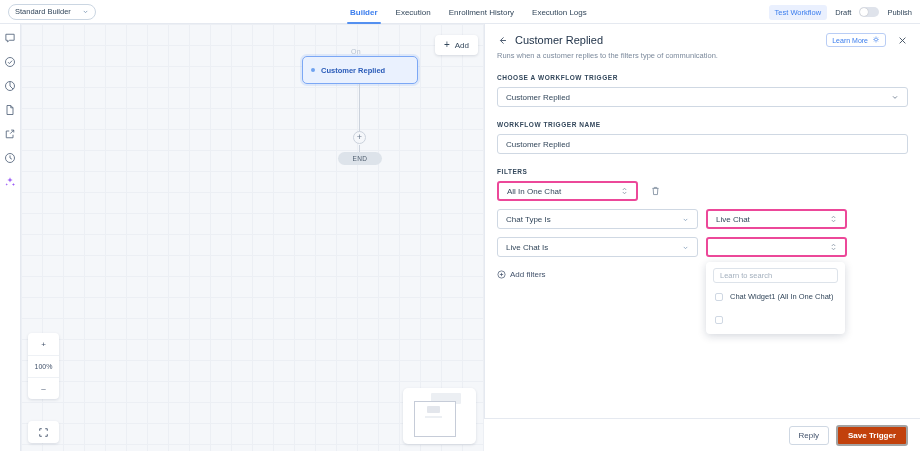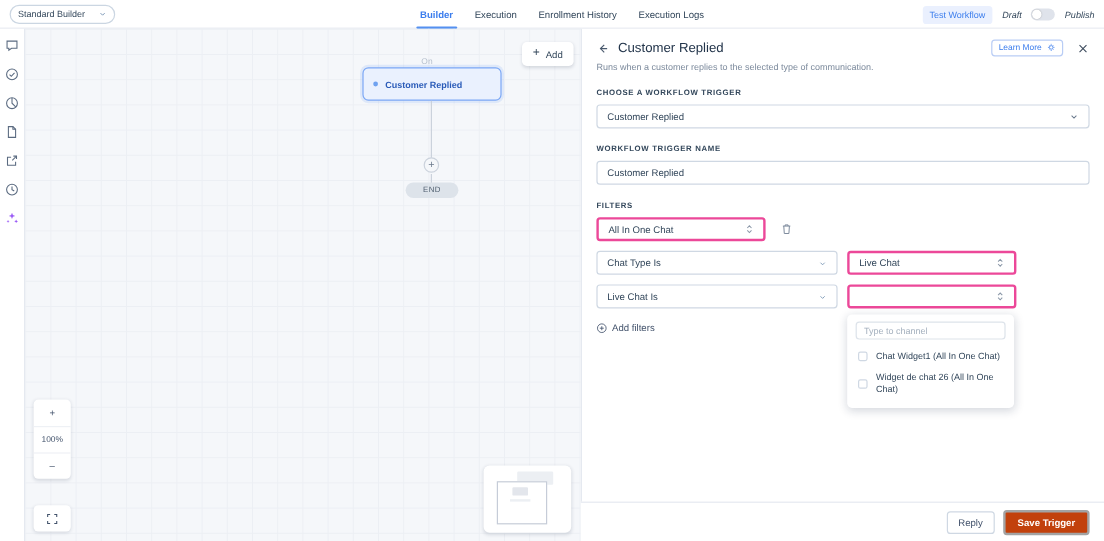--- a/index.html
+++ b/index.html
@@ -38,21 +38,21 @@
   .nav-tab.active::after {
     content: ""; position: absolute; left: 6px; right: 6px; bottom: 0;
     height: 2px; background: #5490f0; border-radius: 1px;
   }
 
   .topbar-right { position: absolute; right: 8px; top: 0; height: 24px; display: flex; align-items: center; gap: 8px; }
   .test-wf {
     font-size: 7.5px; color: #3b7ded; background: #eaf0fe;
     border-radius: 3px; padding: 3px 6px; cursor: pointer; white-space: nowrap;
   }
-  .draft-lbl, .publish-lbl { font-size: 7.5px; color: #33475b; white-space: nowrap; font-style: italic; }
+  .draft-lbl, .publish-lbl { font-size: 7.5px; color: #33475b; white-space: nowrap; }
   .toggle {
     width: 20px; height: 10px; border-radius: 5px; background: #dfe3eb;
     position: relative; cursor: pointer; flex: none;
   }
   .toggle .knob {
     position: absolute; top: 1px; left: 1px; width: 8px; height: 8px;
     border-radius: 50%; background: #fff; box-shadow: 0 0 1px rgba(0,0,0,.35);
   }
 
   
@@ -385,21 +385,21 @@
                 <path d="M8 1v1.6M8 11.4V13M2.6 7h1.6M11.8 7h1.6M4.2 3.2l1.1 1.1M10.7 9.7l1.1 1.1M11.8 3.2l-1.1 1.1M5.3 9.7l-1.1 1.1"></path>
               </svg>
           </span>
         </span>
         <span class="close-x">
           <svg viewBox="0 0 16 16" fill="none" stroke="currentColor" stroke-width="1.3">
               <path d="M3.8 3.8l8.4 8.4M12.2 3.8l-8.4 8.4"></path>
             </svg>
         </span>
       </div>
-      <div class="ph-sub">Runs when a customer replies to the selected type of communication.</div>
+      <div class="ph-sub">Runs when a customer replies to the filters type of communication.</div>
     </div>
 
     <div class="section-label">CHOOSE A WORKFLOW TRIGGER</div>
     <div class="field">
       <span class="fval">Customer Replied</span>
       <span class="chev">
         <svg viewBox="0 0 12 12" fill="none" stroke="currentColor" stroke-width="1.3">
             <path d="M3 5l3 3 3-3"></path>
           </svg>
       </span>
@@ -480,29 +480,28 @@
             <circle cx="7" cy="7" r="5.6"></circle>
             <path d="M7 4.4v5.2M4.4 7h5.2"></path>
           </svg>
       </span>
       <span>Add filters</span>
     </div>
 
     
     <div class="dropdown">
       <div class="dd-search">
-        <span>Type to channel</span>
+        <span>Learn to search</span>
       </div>
       <div class="dd-opt">
         <span class="cbx"></span>
         <span class="lbl">Chat Widget1 (All In One Chat)</span>
       </div>
       <div class="dd-opt">
         <span class="cbx" style="margin-top:6px"></span>
-        <span class="lbl">Widget de chat 26 (All In One Chat)</span>
       </div>
     </div>
   </div>
 
   <div class="footer">
     <button class="btn-cancel">Reply</button>
     <button class="btn-save">Save Trigger</button>
   </div>
 
 </div>

